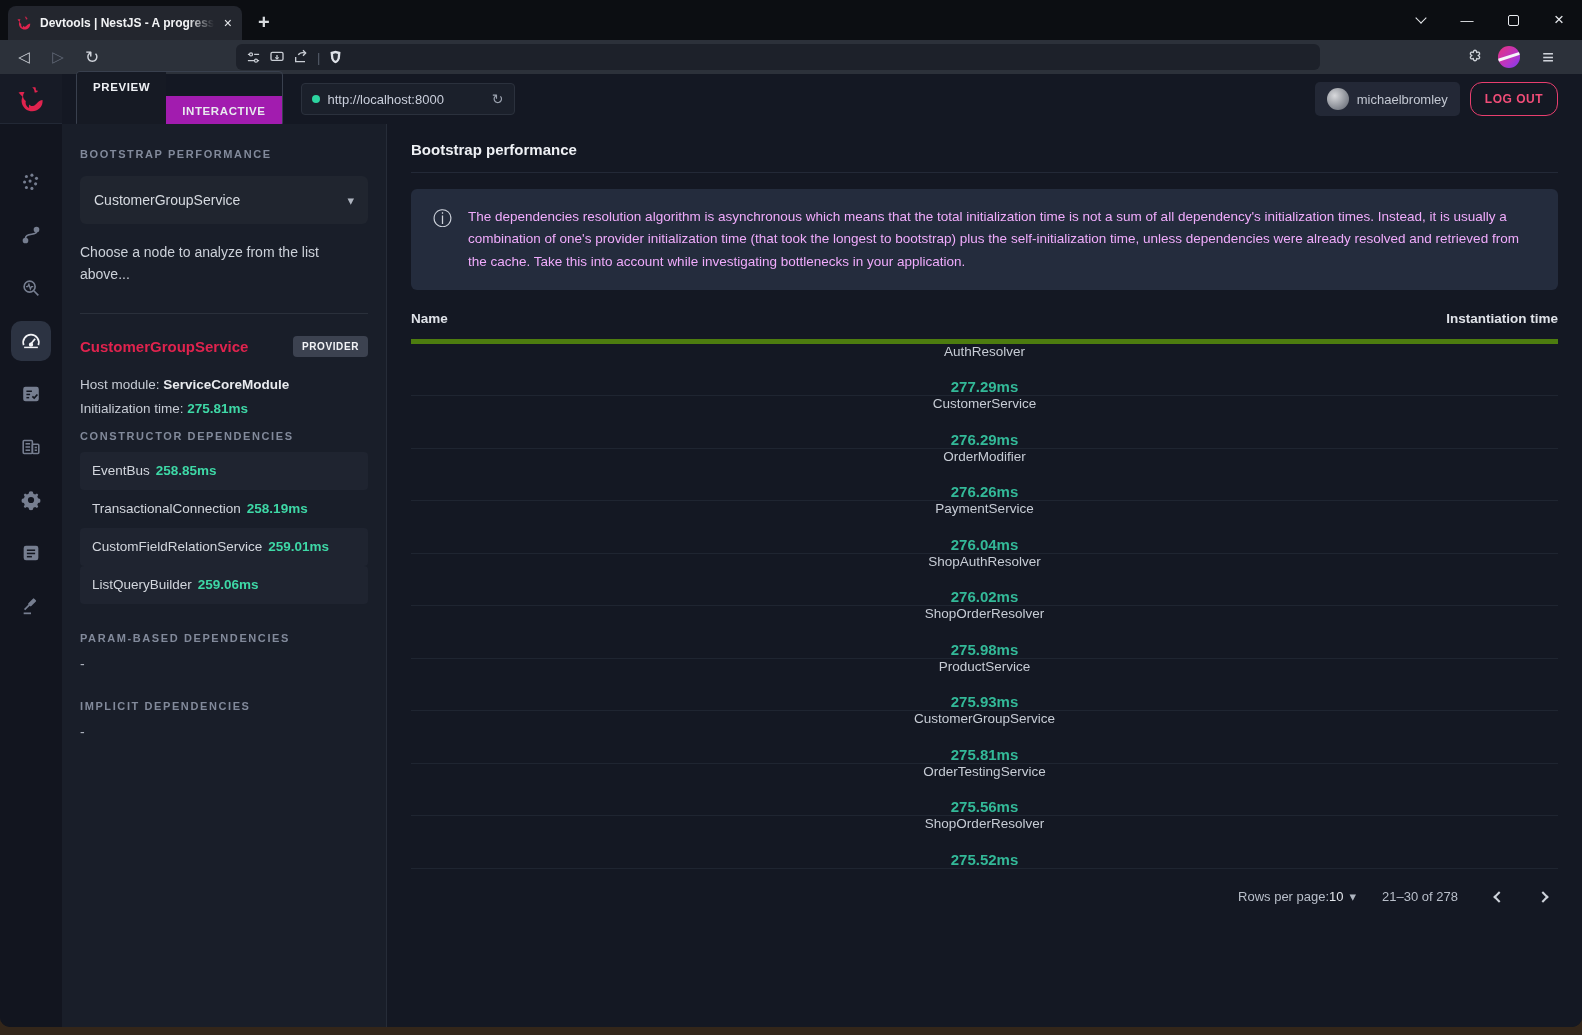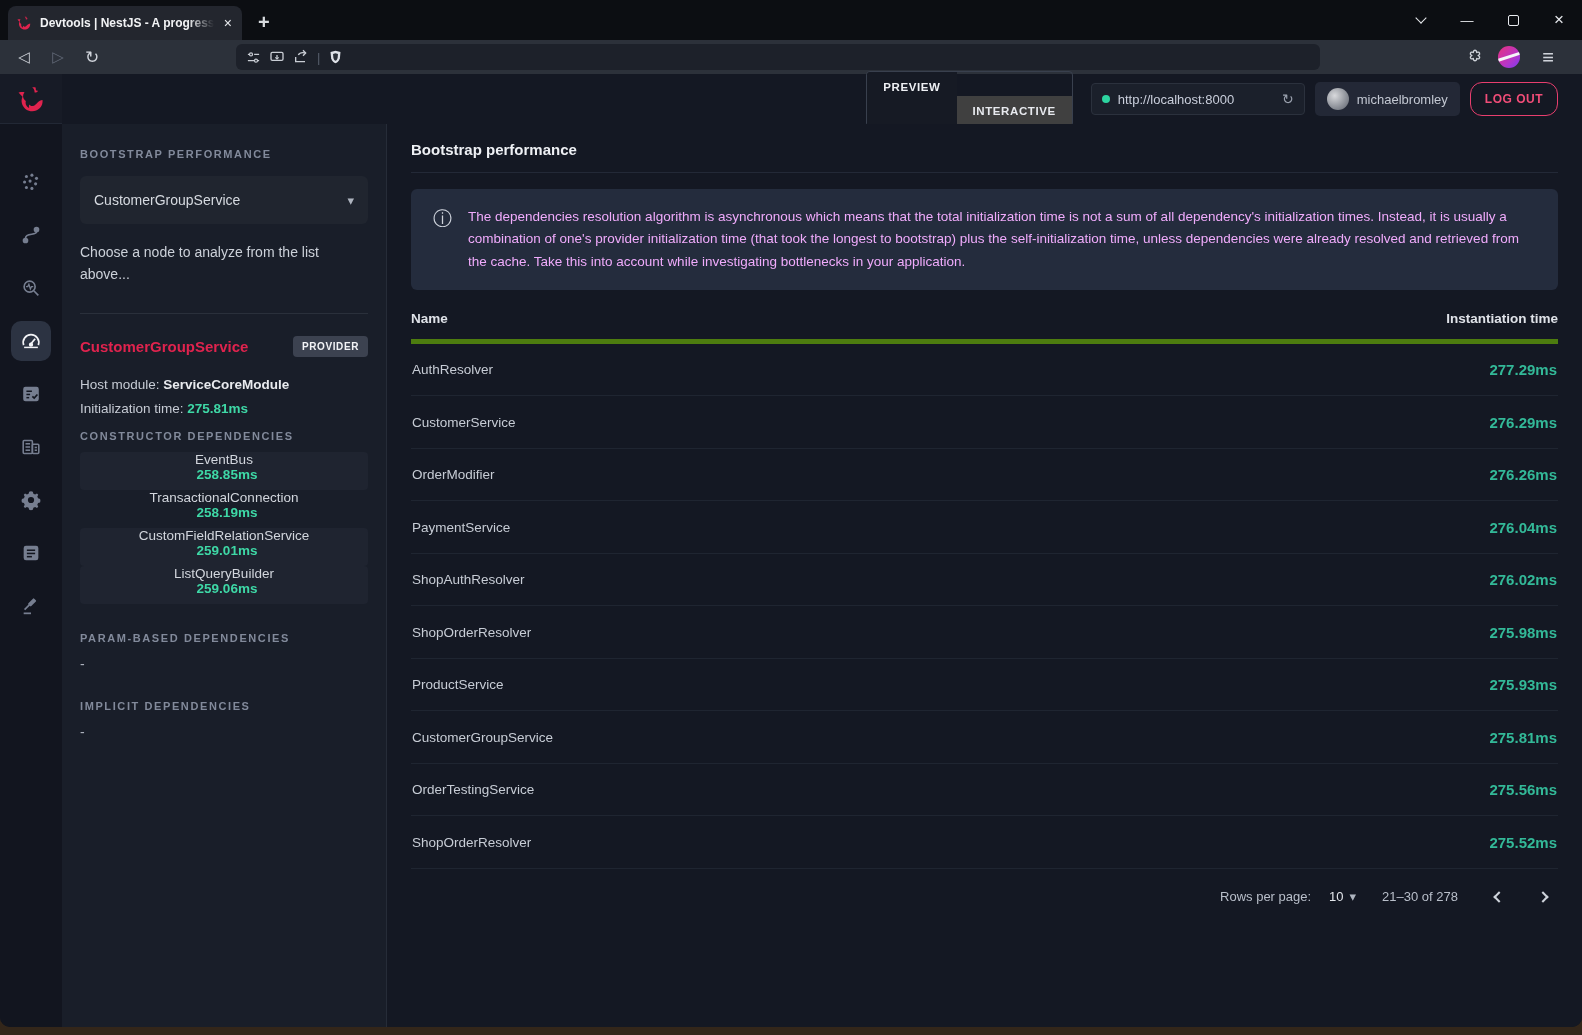--- a/index.html
+++ b/index.html
@@ -39,25 +39,25 @@
   
   .app { flex:1; display:flex; min-height:0; }
   .rail { width:62px; background:#12151f; display:flex; flex-direction:column; align-items:center; flex:0 0 auto; }
   .logo-strip { width:62px; height:50px; background:#171b26; border-bottom:1px solid #222835;
                 display:flex; align-items:center; justify-content:center; }
   .rail-icons { display:flex; flex-direction:column; align-items:center; gap:13px; margin-top:38px; }
   .rail-item { width:40px; height:40px; border-radius:10px; display:flex; align-items:center; justify-content:center; color:#767e90; }
   .rail-item.active { background:#2c3342; color:#f2f3f6; }
   .rail-item svg { width:22px; height:22px; }
 
-  .right-col { flex:1; display:flex; flex-direction:column; min-width:0;align-items:flex-end; }
+  .right-col { flex:1; display:flex; flex-direction:column; min-width:0; }
   .topbar { height:50px; display:flex; align-items:center; padding:0 24px 0 14px; gap:10px; flex:0 0 auto; background:#141823; }
   .segmented { display:flex; border:1px solid #39404e; border-radius:4px; overflow:hidden; }
   .seg { padding:9px 16px; font-size:11.5px; font-weight:bold; letter-spacing:.6px; color:#eef0f4; background:#161a24; }
-  .seg.sel { background:#404040; color:#e8eaef;margin-top:24px; }
+  .seg.sel { background:#a21caf; color:#e8eaef;margin-top:24px; }
   .app-url { margin-left:8px; width:214px; height:32px; background:#1b202b; border:1px solid #2b313d; border-radius:4px;
              display:flex; align-items:center; padding:0 10px; gap:8px; }
   .green-dot { width:8px; height:8px; border-radius:50%; background:#2dd4a0; }
   .app-url-text { flex:1; color:#c9cedb; font-size:13px; }
   .app-url .refresh { color:#9aa1ae; font-size:14px; }
   .user-chip { margin-left:auto; display:flex; align-items:center; gap:8px; background:#232836; border-radius:5px; padding:6px 12px; }
   .avatar-user { width:22px; height:22px; border-radius:50%; background:radial-gradient(circle at 35% 35%, #d8d9dc, #8b8f97 60%, #5c616b); }
   .user-name { color:#c3c8d2; font-size:13px; }
   .logout { border:1px solid #e83e6e; color:#f14d78; font-weight:bold; font-size:12px; letter-spacing:.5px;
             background:transparent; border-radius:12px; padding:9px 14px; }
@@ -76,39 +76,39 @@
   .node-head { margin-top:22px; display:flex; align-items:center; justify-content:space-between; }
   .node-name { color:#e0234e; font-size:15px; font-weight:bold; }
   .badge { background:#3c4250; color:#f2f3f6; font-size:10px; font-weight:bold; letter-spacing:.6px;
            border-radius:4px; padding:5px 9px; }
   .kv { margin-top:16px; color:#c6cbd4; font-size:13.5px; line-height:1.75; }
   .kv b { color:#e8eaee; }
   .kv .teal { color:#3ed8a6; font-weight:bold; }
   .deps-title { margin-top:9px; }
   .dep-list { margin-top:10px; }
   .dep-item { height:38px; display:flex; align-items:center; padding:0 12px; border-radius:4px;
-              color:#d2d6dd; font-size:13.5px; white-space:nowrap;flex-direction:column; }
+              color:#d2d6dd; font-size:13.5px; white-space:nowrap; }
   .dep-item.alt { background:#1f2430; }
   .dep-time { color:#3ed8a6; font-weight:bold; margin-left:6px; }
   .dash { margin-top:12px; color:#aab0bb; font-size:14px; }
   .spacer28 { height:28px; }
 
   
   .main { flex:1; background:#141823; padding:0 24px; min-width:0; overflow:hidden; }
   .page-title { padding:17px 0 14px 0; border-bottom:1px solid #232937; color:#eef0f4; font-size:15px; font-weight:bold; }
   .infobox { margin-top:16px; background:#242c3d; border-radius:6px; padding:17px 22px; display:flex; gap:16px; }
   .info-ic { color:#cdd2db; font-size:19px; line-height:1.4; }
   .info-text { color:#f0abfc; font-size:13.5px; line-height:1.65; }
   .thead { display:flex; justify-content:space-between; align-items:center; height:46px; border-bottom:5px solid #4d7c0f; margin-top:8px; }
   .th { color:#dfe2e8; font-size:13.5px; font-weight:bold; }
-  .trow { display:flex; justify-content:space-between; align-items:center; height:52.5px; border-bottom:1px solid #1f2531; padding:0 1px; }
+  .trow { display:flex; justify-content:space-between; align-items:center; height:52.5px; border-bottom:1px solid #1f2531; padding:0 1px;flex-direction:column; }
   .tname { color:#c7ccd5; font-size:13.5px; }
   .ttime { color:#33b998; font-size:15px; font-weight:bold; }
   .pagination { display:flex; align-items:center; justify-content:flex-end; gap:26px; height:56px; color:#b9bfca; font-size:13px; }
-  .rpp { display:flex; align-items:center; gap:18px; }
+  .rpp { display:flex; align-items:center; }
   .rpp-val { color:#e3e6eb; display:flex; align-items:center; gap:6px; }
   .pg-btn { width:30px; height:30px; display:flex; align-items:center; justify-content:center; }
   .chev-l { display:inline-block; width:8px; height:8px; border-left:2px solid #cfd4dc; border-bottom:2px solid #cfd4dc; transform:rotate(45deg); }
   .chev-r { display:inline-block; width:8px; height:8px; border-right:2px solid #cfd4dc; border-top:2px solid #cfd4dc; transform:rotate(45deg); }
 </style>
 </head>
 <body>
 
 <div class="window">
 

